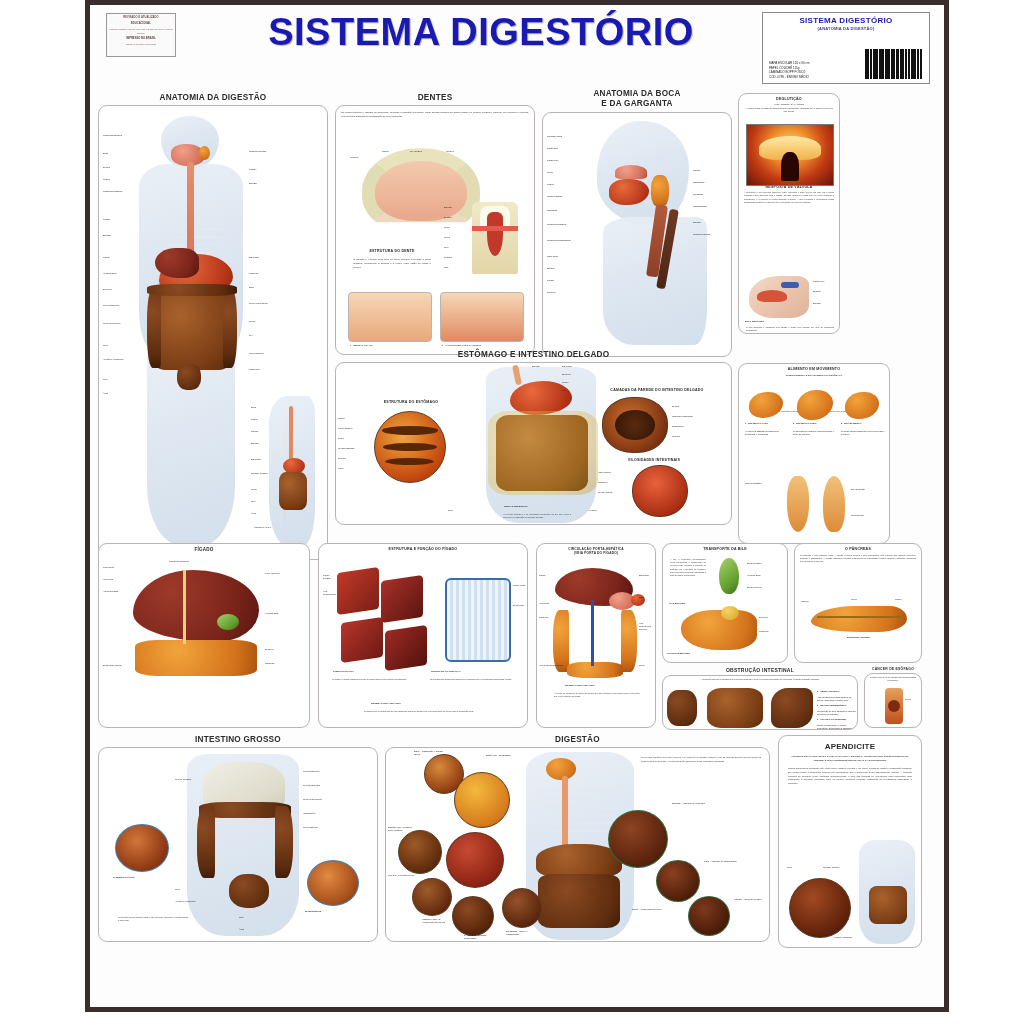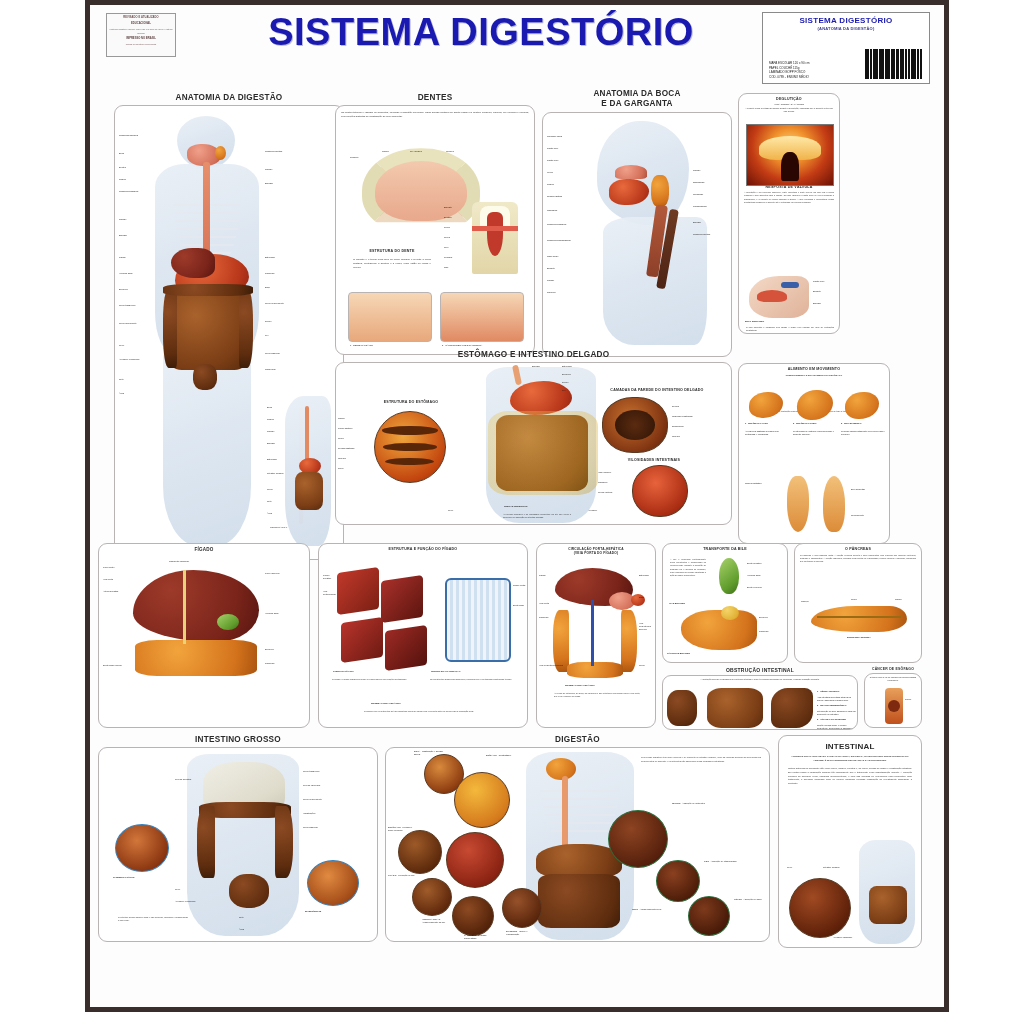--- a/index.html
+++ b/index.html
@@ -172,21 +172,21 @@
             <i style="width: 1px; margin-right: 0.6px;"></i>
             <i style="width: 2px; margin-right: 0.6px;"></i>
             <i style="width: 1px; margin-right: 0.6px;"></i>
             <i style="width: 3px; margin-right: 0.6px;"></i>
             <i style="width: 1px; margin-right: 0.6px;"></i>
             <i style="width: 2px; margin-right: 0.6px;"></i>
           </div>
     </div>
   </div>
 
-  <div style="position:absolute; left:24px; top:88px; width:230px;">
+  <div style="position:absolute; left:8px; top:88px; width:230px;">
     <div class="sec-title">ANATOMIA DA DIGESTÃO</div>
     <div class="panel" style="height:455px;">
 
       <div class="body-silhouette" style="left:62px; top:10px; width:58px; height:52px; border-radius:50% 50% 44% 44%/46% 46% 54% 54%;"></div>
       <div class="body-silhouette" style="left:40px; top:58px; width:104px; height:190px; border-radius:28% 28% 18% 18%/12% 12% 22% 22%;"></div>
       <div class="body-silhouette" style="left:48px; top:240px; width:88px; height:200px; border-radius:14% 14% 40% 40%/6% 6% 30% 30%;"></div>
       <div class="ribcage" style="left:56px; top:96px; width:72px; height:64px;">
         <i style="left:2px; top:2px; width:68px;"></i>
             <i style="left:3px; top:10px; width:66px;"></i>
         <i style="left:4px; top:18px; width:64px;"></i>
@@ -607,21 +607,21 @@
       <div class="lbl" style="left:120px; top:182px; width:30px;">DUODENO - Quimo e emulsificação</div>
       <div class="lbl" style="left:286px; top:54px; width:36px;">JEJUNO - Absorção de nutrientes</div>
       <div class="lbl" style="left:318px; top:112px; width:36px;">ÍLEO - Absorção de vitamina B12</div>
       <div class="lbl" style="left:348px; top:150px; width:34px;">CÓLON - Absorção de água</div>
       <div class="lbl" style="left:246px; top:160px; width:34px;">RETO - Armazenamento fecal</div>
     </div>
   </div>
 
   <div style="position:absolute; left:688px; top:730px; width:144px;">
     <div class="panel" style="height:213px;">
-      <div class="ptitle" style="font-size:8px; padding-top:6px;">INTESTINAL</div>
+      <div class="ptitle" style="font-size:8px; padding-top:6px;">APENDICITE</div>
       <div class="ptxt c" style="font-size:2.3px; font-weight:bold; padding:3px 10px;">APÊNDICE CECAL INFLAMADO CAUSA DOR AGUDA, EM GERAL, NO QUADRANTE INFERIOR DIREITO DO ABDOME. É MAIS FREQUENTE EM CRIANÇAS E ADOLESCENTES.</div>
       <div class="ptxt" style="font-size:2.3px; padding:2px 9px;">Outros sintomas da apendicite são: febre baixa, náusea, vômitos e, às vezes, parada de gases e constipação intestinal. Em muitos casos a inflamação progride tão rapidamente que o tratamento exige hospitalização urgente. A remoção cirúrgica do apêndice cecal, chamada apendicectomia, é uma das cirurgias de emergência mais frequentes. Sem tratamento, o apêndice inflamado pode se romper causando perigosa inflamação do revestimento abdominal: a peritonite.</div>
       <div class="body-silhouette" style="left:80px; top:104px; width:56px; height:104px; border-radius:30% 30% 36% 36%/14% 14% 24% 24%;"></div>
       <div class="organ gi-brown" style="left:90px; top:150px; width:38px; height:38px; border-radius:20%;"></div>
       <div class="circ-inset" style="left:10px; top:142px; width:62px; height:60px; background:radial-gradient(circle at 38% 32%, #a04a22, #5e2009 72%, #331103);"></div>
       <div class="lbl" style="left:8px; top:130px;">Ceco</div>
       <div class="lbl" style="left:44px; top:130px;">Intestino delgado</div>
       <div class="lbl" style="left:54px; top:200px; width:34px;">Apêndice inflamado</div>
     </div>
   </div>

